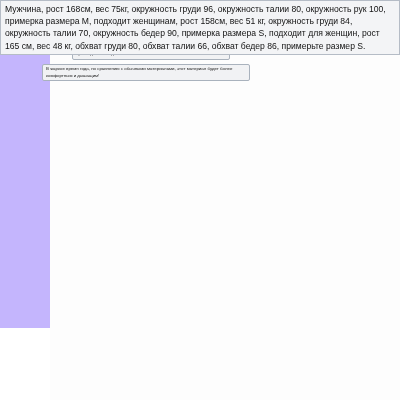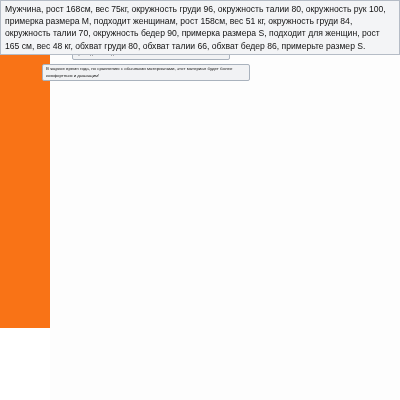--- a/index.html
+++ b/index.html
@@ -10,21 +10,21 @@
     width: 400px;
     height: 400px;
     background: #ffffff;
     font-family: "Liberation Sans", sans-serif;
     overflow: hidden;
   }
   #page {
     position: relative;
     width: 400px;
     height: 328px;
-    background: #f97316;
+    background: #c4b5fd;
   }
   .content-column {
     position: absolute;
     left: 50px;
     top: 0;
     width: 350px;
     height: 400px;
     background: #fdfdfd;
   }
   .block {

